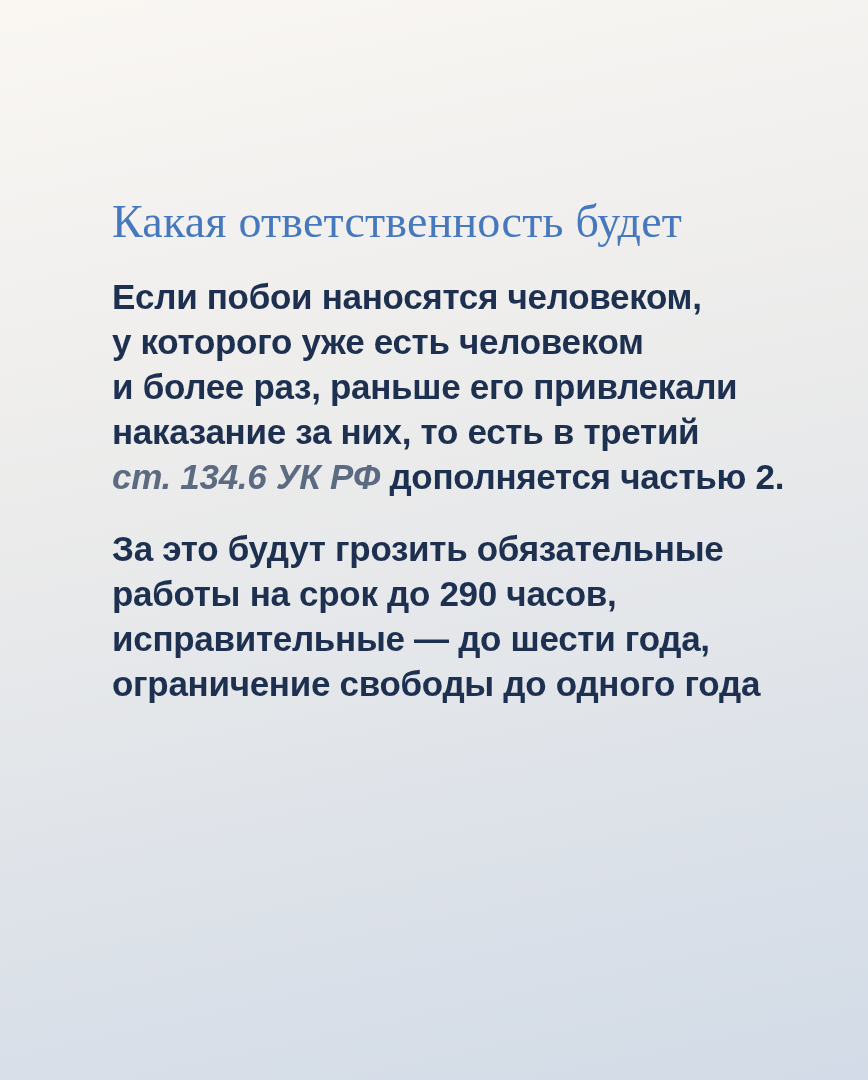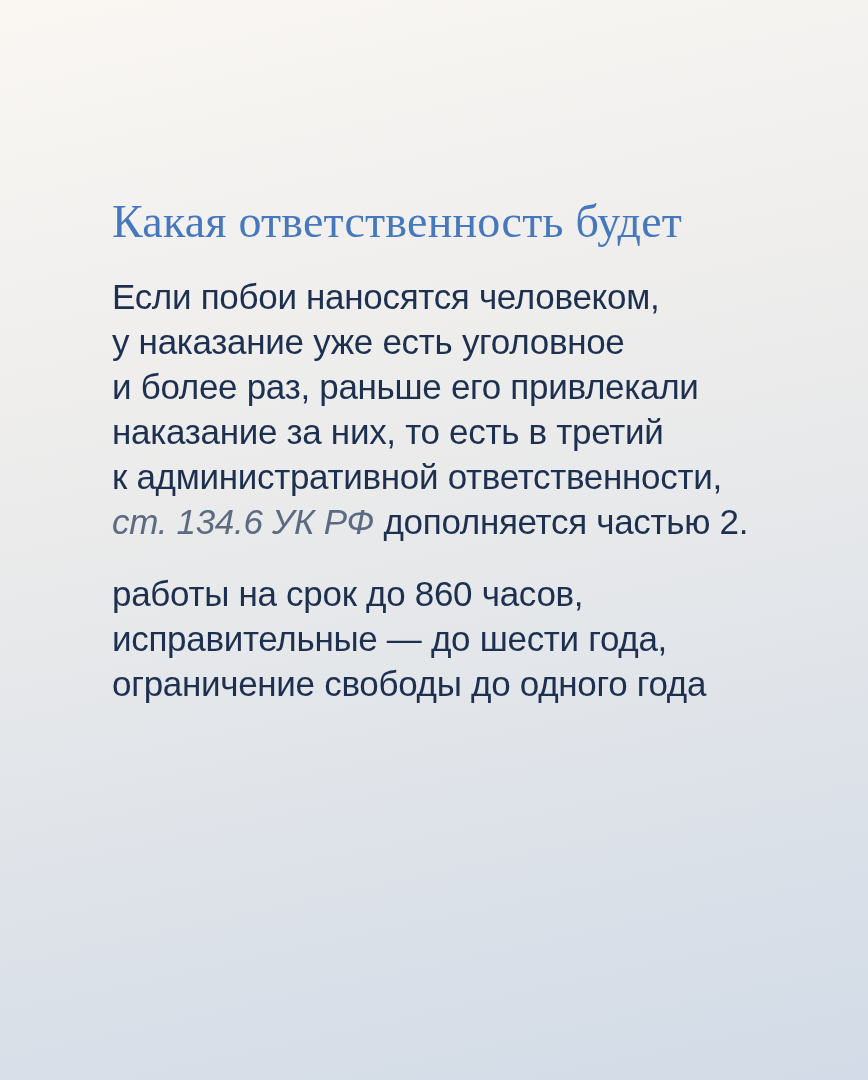--- a/index.html
+++ b/index.html
@@ -34,43 +34,44 @@
   }
   .para {
     margin: 0 0 27px 0;
     font-size: 35px;
     line-height: 45px;
     letter-spacing: -0.3px;
     color: var(--body, #1d3050);
   }
   .para .line {
     white-space: nowrap;
+    font-weight: bold;
   }
   .law-ref {
     font-style: italic;
     color: var(--link, #5c6b82);
     text-decoration: none;
     cursor: pointer;
   }
 </style>
 </head>
 <body>
 
 <div class="card">
 
   <h1>Какая ответственность будет</h1>
 
   <div class="para">
     <div class="line">Если побои наносятся человеком,</div>
-    <div class="line">у наказание уже есть уголовное</div>
+    <div class="line">у которого уже есть человеком</div>
     <div class="line">и более раз, раньше его привлекали</div>
     <div class="line">наказание за них, то есть в третий</div>
-    <div class="line">к административной ответственности,</div>
     <div class="line"><a class="law-ref">ст. 134.6 УК РФ</a><span> дополняется частью 2.</span></div>
   </div>
 
   <div class="para">
-    <div class="line">работы на срок до 860 часов,</div>
+    <div class="line">За это будут грозить обязательные</div>
+    <div class="line">работы на срок до 290 часов,</div>
     <div class="line">исправительные — до шести года,</div>
     <div class="line">ограничение свободы до одного года</div>
   </div>
 
 </div>
 
 </body></html>

